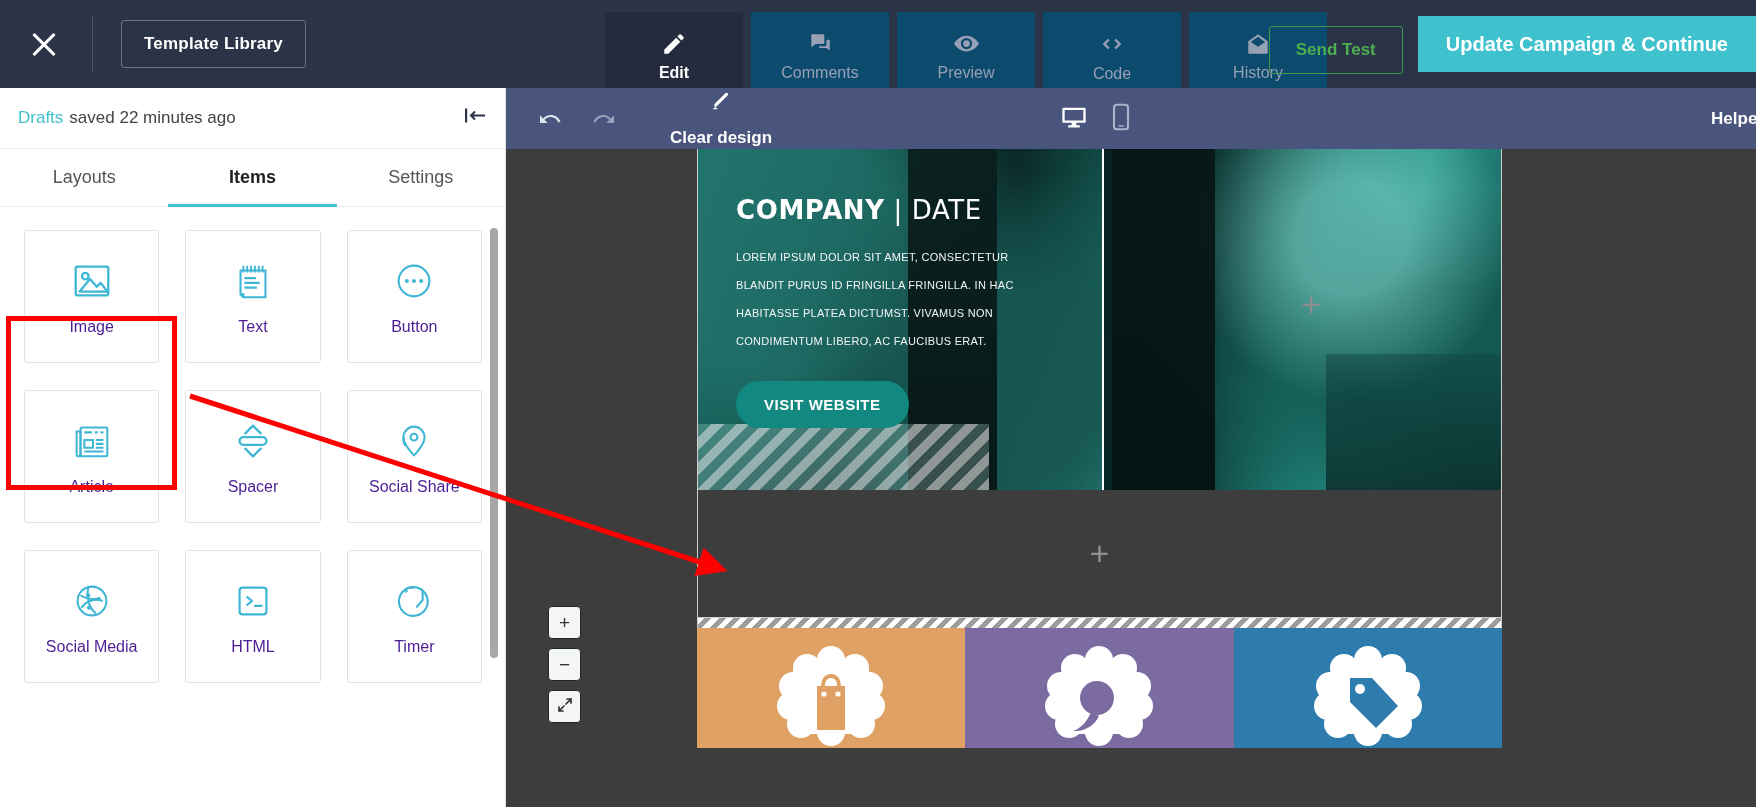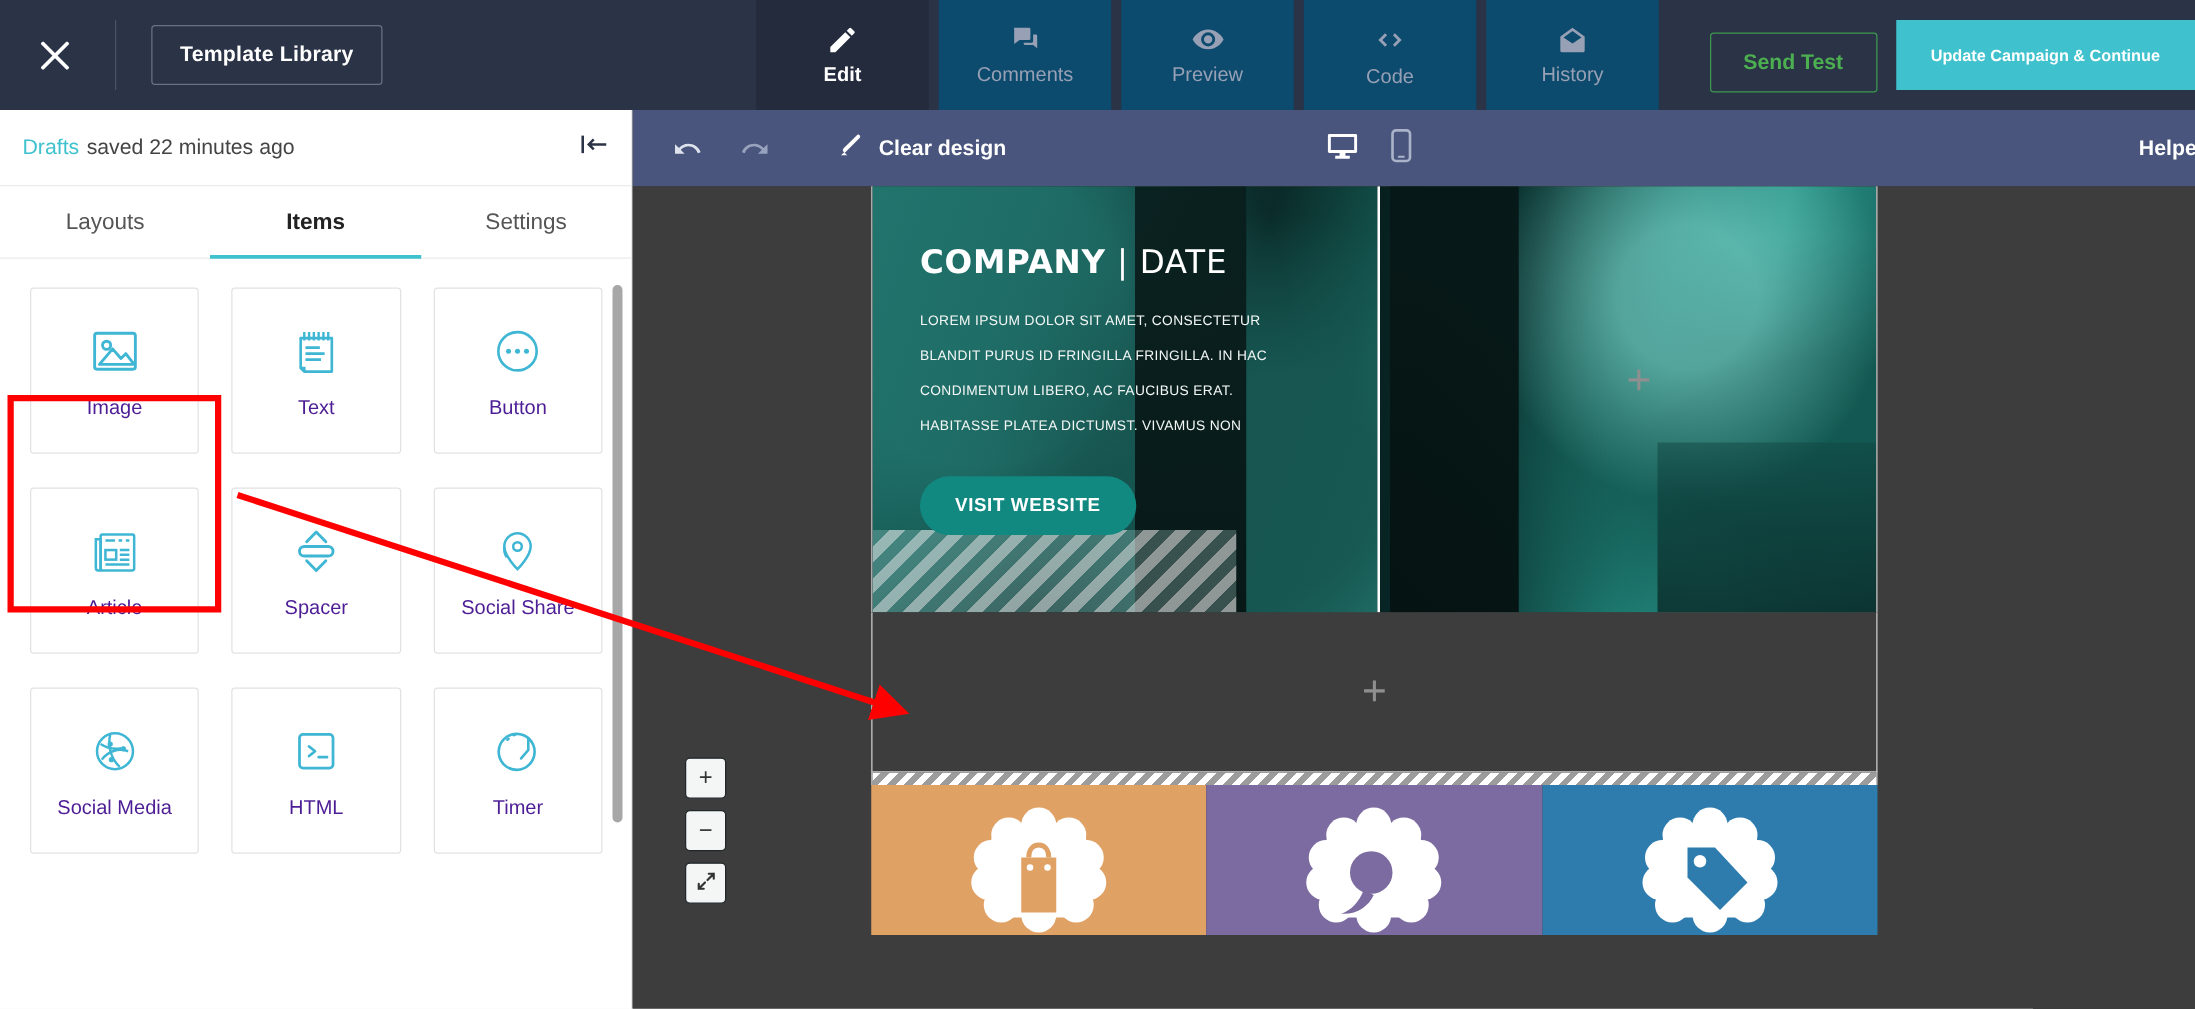--- a/index.html
+++ b/index.html
@@ -36,21 +36,21 @@
   }
   .tmpl-btn {
     align-self: center; margin-left: 26px;
     border: 1px solid #6b7285; border-radius: 3px;
     color: #fff; font-size: 17px; font-weight: bold;
     padding: 13px 22px; background: transparent; cursor: pointer;
     letter-spacing: .2px;
   }
 
   .nav-tabs {
-    position: absolute; left: 605px; top: 0;
+    position: absolute; left: 605px; top: 12px;
     display: flex; gap: 8px; height: 88px; align-items: flex-start;
   }
   .nav-tab {
     width: 138px; height: 88px;
     background: #0c4a6e;
     display: flex; flex-direction: column; align-items: center; justify-content: center;
     gap: 7px; cursor: pointer; color: #97a0b4; font-size: 16px;
   }
   .nav-tab.active { background: #232b3d; color: #fff; font-weight: bold; }
   .nav-tab svg { display: block; }
@@ -61,21 +61,21 @@
     position: absolute; right: 0; top: 0; height: 88px;
     display: flex; align-items: center; gap: 0;
   }
   .send-test {
     border: 1px solid #3c9a4e; color: #4caf50; background: transparent;
     font-size: 17px; font-weight: bold; border-radius: 3px;
     padding: 13px 26px; cursor: pointer; margin-right: 15px; margin-top: 12px;
   }
   .update-btn {
     background: #3fc2cd; color: #fff; border: none;
-    font-size: 13px; font-weight: bold;
+    font-size: 20px; font-weight: bold;
     height: 56px; padding: 0 28px; cursor: pointer;
     white-space: nowrap;
   }
 
   
   .leftpanel {
     position: absolute; left: 0; top: 88px; width: 506px; height: 762px;
     background: #fff; border-right: 1px solid #e3e3e3;
     overflow: hidden;
   }
@@ -143,21 +143,21 @@
   .canvas-toolbar {
     position: absolute; left: 0; top: 0; width: 1250px; height: 61px;
     background: #49557c;
     display: flex; align-items: center;
     color: #fff;
   }
   .tb-btn { cursor: pointer; display: flex; align-items: center; }
   .undo  { margin-left: 30px; }
   .redo  { margin-left: 26px; }
   .clear { margin-left: 52px; display: flex; align-items: center; gap: 11px;
-           font-size: 17px; font-weight: bold; cursor: pointer; }
+           font-size: 17px; font-weight: bold; cursor: pointer; flex-direction: column; }
   .device-btns { position: absolute; left: 553px; top: 50%; transform: translateY(-50%);
                  display: flex; gap: 22px; align-items: center; }
   .helper { position: absolute; right: -8px; top: 50%; transform: translateY(-50%);
             font-size: 17px; font-weight: bold; color: #fff; white-space: nowrap; cursor: pointer; }
 
   
   .email-area {
     position: absolute; left: 0; top: 61px; width: 1250px; height: 658px;
     background: #3d3d3d;
   }
@@ -498,22 +498,22 @@
 
         <div class="hero">
           <div class="hero-left">
             <div class="hero-content">
               <div class="hero-title">
                 <b>COMPANY</b><span> | </span><span>DATE</span>
               </div>
               <div class="hero-p">
                 <div>LOREM IPSUM DOLOR SIT AMET, CONSECTETUR</div>
                 <div>BLANDIT PURUS ID FRINGILLA FRINGILLA. IN HAC</div>
+                <div>HABITASSE PLATEA DICTUMST. VIVAMUS NON</div>
                 <div>CONDIMENTUM LIBERO, AC FAUCIBUS ERAT.</div>
-                <div>HABITASSE PLATEA DICTUMST. VIVAMUS NON</div>
               </div>
               <div class="hero-cta">VISIT WEBSITE</div>
             </div>
           </div>
           <div class="hero-right">
             <span class="plus-marker plus-hero">+</span>
           </div>
         </div>
 
         <div class="drop-row">

